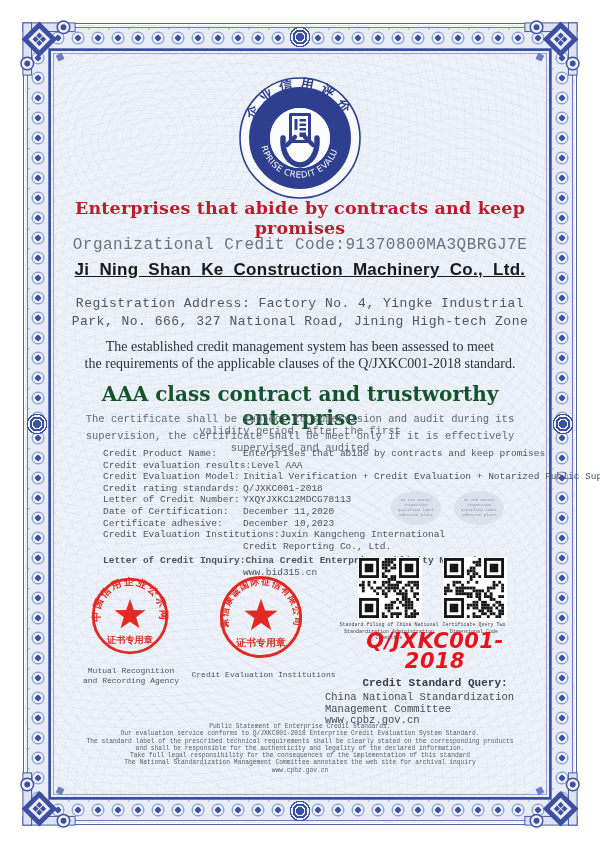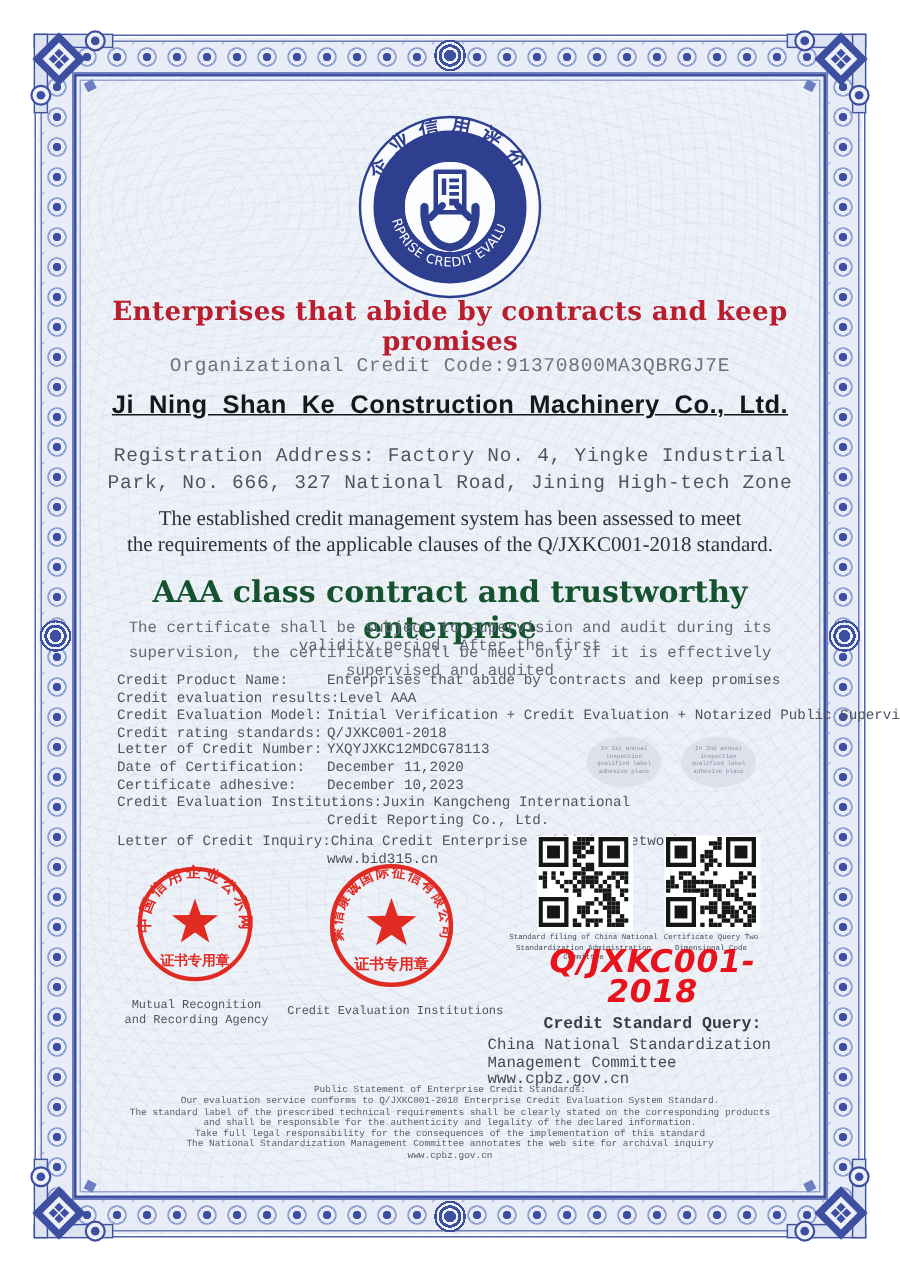--- a/index.html
+++ b/index.html
@@ -34,29 +34,29 @@
   .medallion{position:absolute;width:22px;height:22px;border-radius:50%;
      background:radial-gradient(circle,#3d4fa0 0 4px,#eef1f8 4px 5.5px,#3d4fa0 5.5px 7.5px,#eef1f8 7.5px 9px,#3d4fa0 9px 10.5px,transparent 10.5px);}
   .medallion.ml{left:26px;top:413px;} .medallion.mr{right:26px;top:413px;}
   .medallion.mt{left:289px;top:26px;} .medallion.mb{left:289px;bottom:26px;}
   
   .abs{position:absolute;}
   .center{left:60px;right:60px;text-align:center;}
   .red-title{font-family:"DejaVu Serif",serif;font-weight:bold;color:#b81e2d;font-size:17.5px;letter-spacing:.2px;}
   .grade{font-family:"DejaVu Serif",serif;font-weight:bold;color:#14532d;font-size:20px;}
   .mono{font-family:"Liberation Mono",monospace;}
-  .orgcode{font-size:13px;color:#6b7280;letter-spacing:.5px;}
+  .orgcode{font-size:16px;color:#6b7280;letter-spacing:.5px;}
   .company{font-size:17px;font-weight:bold;color:#17181c;word-spacing:5px;letter-spacing:.3px;text-decoration:underline;}
   .addr{font-size:13px;color:#4f5560;letter-spacing:.5px;}
   .assess{font-family:"Liberation Serif",serif;font-size:14px;color:#2f323c;}
   .sup{font-size:10.5px;color:#646a75;}
   .details{left:78px;top:448px;width:442px;font-size:9.5px;line-height:11.6px;color:#4e5560;}
-  .drow{display:flex;white-space:pre;}
+  .drow{display:flex;white-space:pre;margin-left:25px;}
   .drow .lbl{min-width:140px;flex:none;}
-  .drow.gap{margin-top:3px;}
+  .drow.gap{margin-top:3px;font-weight:bold;}
   .oval{position:absolute;width:50px;height:34px;border-radius:50%;background:rgba(215,220,232,.75);
         display:flex;flex-direction:column;align-items:center;justify-content:center;
         font-family:"Liberation Mono",monospace;font-size:4px;line-height:5px;color:#8d93a2;text-align:center;}
   .seal-caption{font-family:"Liberation Mono",monospace;font-size:8px;line-height:10px;color:#50555f;text-align:center;}
   .qr-box{position:absolute;width:62px;height:62px;background:#ffffff;padding:1px;}
   .qr-caption{position:absolute;font-family:"Liberation Mono",monospace;font-size:5px;line-height:6.5px;color:#474c58;text-align:center;}
   .stdno{left:360px;top:631px;width:150px;text-align:center;color:#e8131d;
          font-family:"DejaVu Sans",sans-serif;font-weight:bold;font-style:italic;font-size:21px;line-height:20px;letter-spacing:.5px;}
   .query-label{left:340px;top:677px;width:190px;text-align:center;font-size:11px;color:#383d47;font-weight:bold;}
   .query-lines{left:325px;top:692px;width:220px;text-align:left;font-size:10.5px;line-height:11.5px;color:#454b56;}

